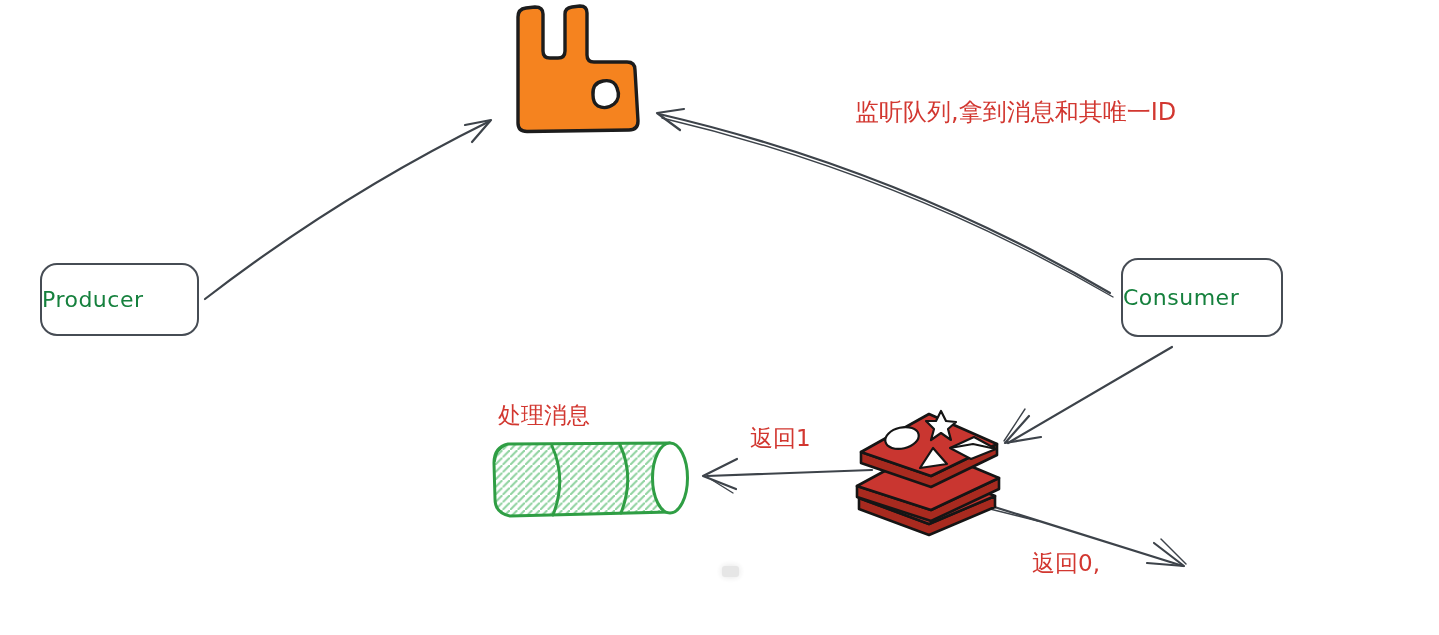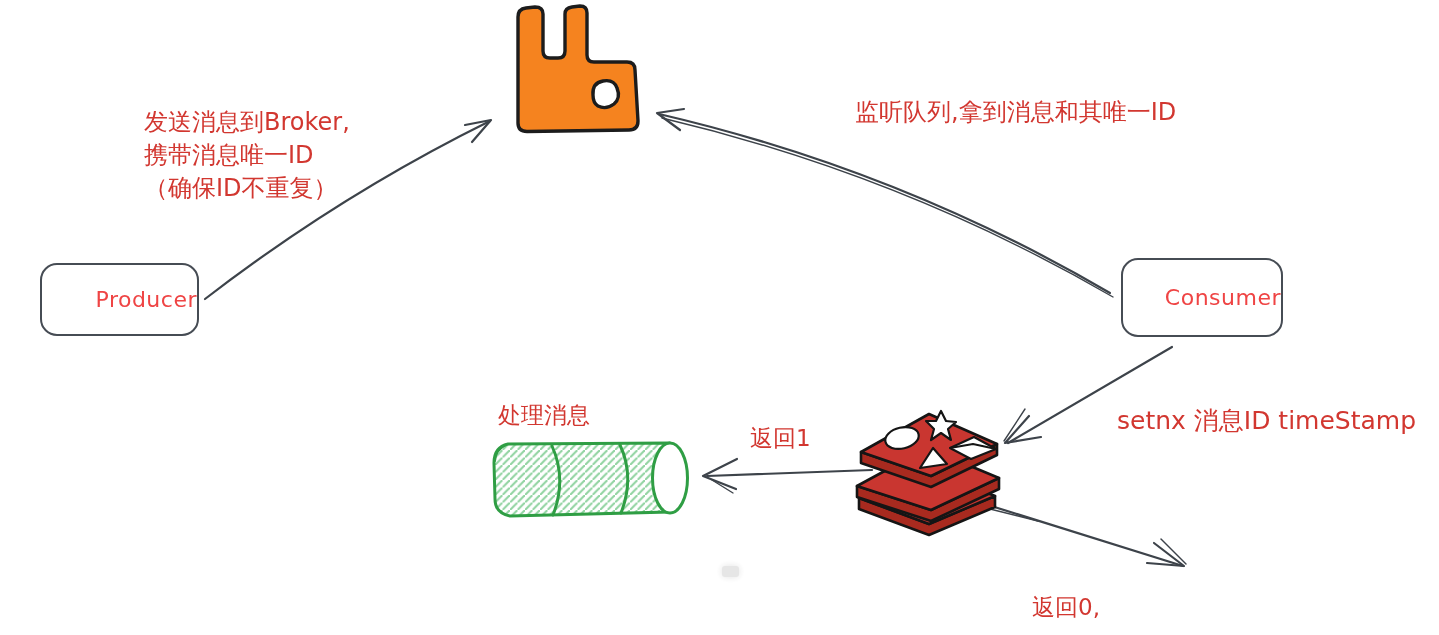--- a/index.html
+++ b/index.html
@@ -13,22 +13,22 @@
   }
   html,body{margin:0;padding:0;background:#fff;}
   .canvas{
     position:relative;width:1439px;height:635px;background:#ffffff;overflow:hidden;
     font-family:"DejaVu Sans", sans-serif;
   }
   .layer-svg{position:absolute;left:0;top:0;z-index:1;}
   .node-box{
     position:absolute;z-index:3;background:#fff;
     border:2.6px solid #464c54;border-radius:17px;
-    display:flex;align-items:center;justify-content:flex-end;
-    color:#ef4444;font-size:22px;letter-spacing:.5px;
+    display:flex;align-items:center;justify-content:flex-start;
+    color:#15803d;font-size:22px;letter-spacing:.5px;
   }
   .annotation{
     position:absolute;z-index:3;color:var(--red);
     font-size:24px;line-height:33px;white-space:nowrap;
   }
   .annotation.small{font-size:23px;}
   .cursor-dot{
     position:absolute;z-index:2;left:722px;top:566px;width:17px;height:11px;
     background:#e2e2e2;border-radius:3px;opacity:.85;
     box-shadow:0 0 7px rgba(0,0,0,.14);
@@ -110,33 +110,27 @@
   </svg>
 
   <div class="node-box" style="left:40px;top:263px;width:155px;height:69px;">
     <span>Producer</span>
   </div>
 
   <div class="node-box" style="left:1121px;top:258px;width:158px;height:75px;">
     <span>Consumer</span>
   </div>
 
-  <div class="annotation" style="left:144px;top:106px;">
-    <div>发送消息到Broker,</div>
-    <div>携带消息唯一ID</div>
-    <div>（确保ID不重复）</div>
-  </div>
 
   <div class="annotation" style="left:855px;top:96px;">监听队列,拿到消息和其唯一ID</div>
 
   <div class="annotation small" style="left:498px;top:399px;">处理消息</div>
 
   <div class="annotation small" style="left:750px;top:422px;">返回1</div>
 
-  <div class="annotation" style="left:1117px;top:404px;font-size:25px;">setnx 消息ID timeStamp</div>
 
-  <div class="annotation small" style="left:1032px;top:547px;margin-top:44px;">
+  <div class="annotation small" style="left:1032px;top:547px;">
     <div>返回0,</div>
   </div>
 
   <div class="cursor-dot"></div>
 
 </div>
 
 </body></html>

